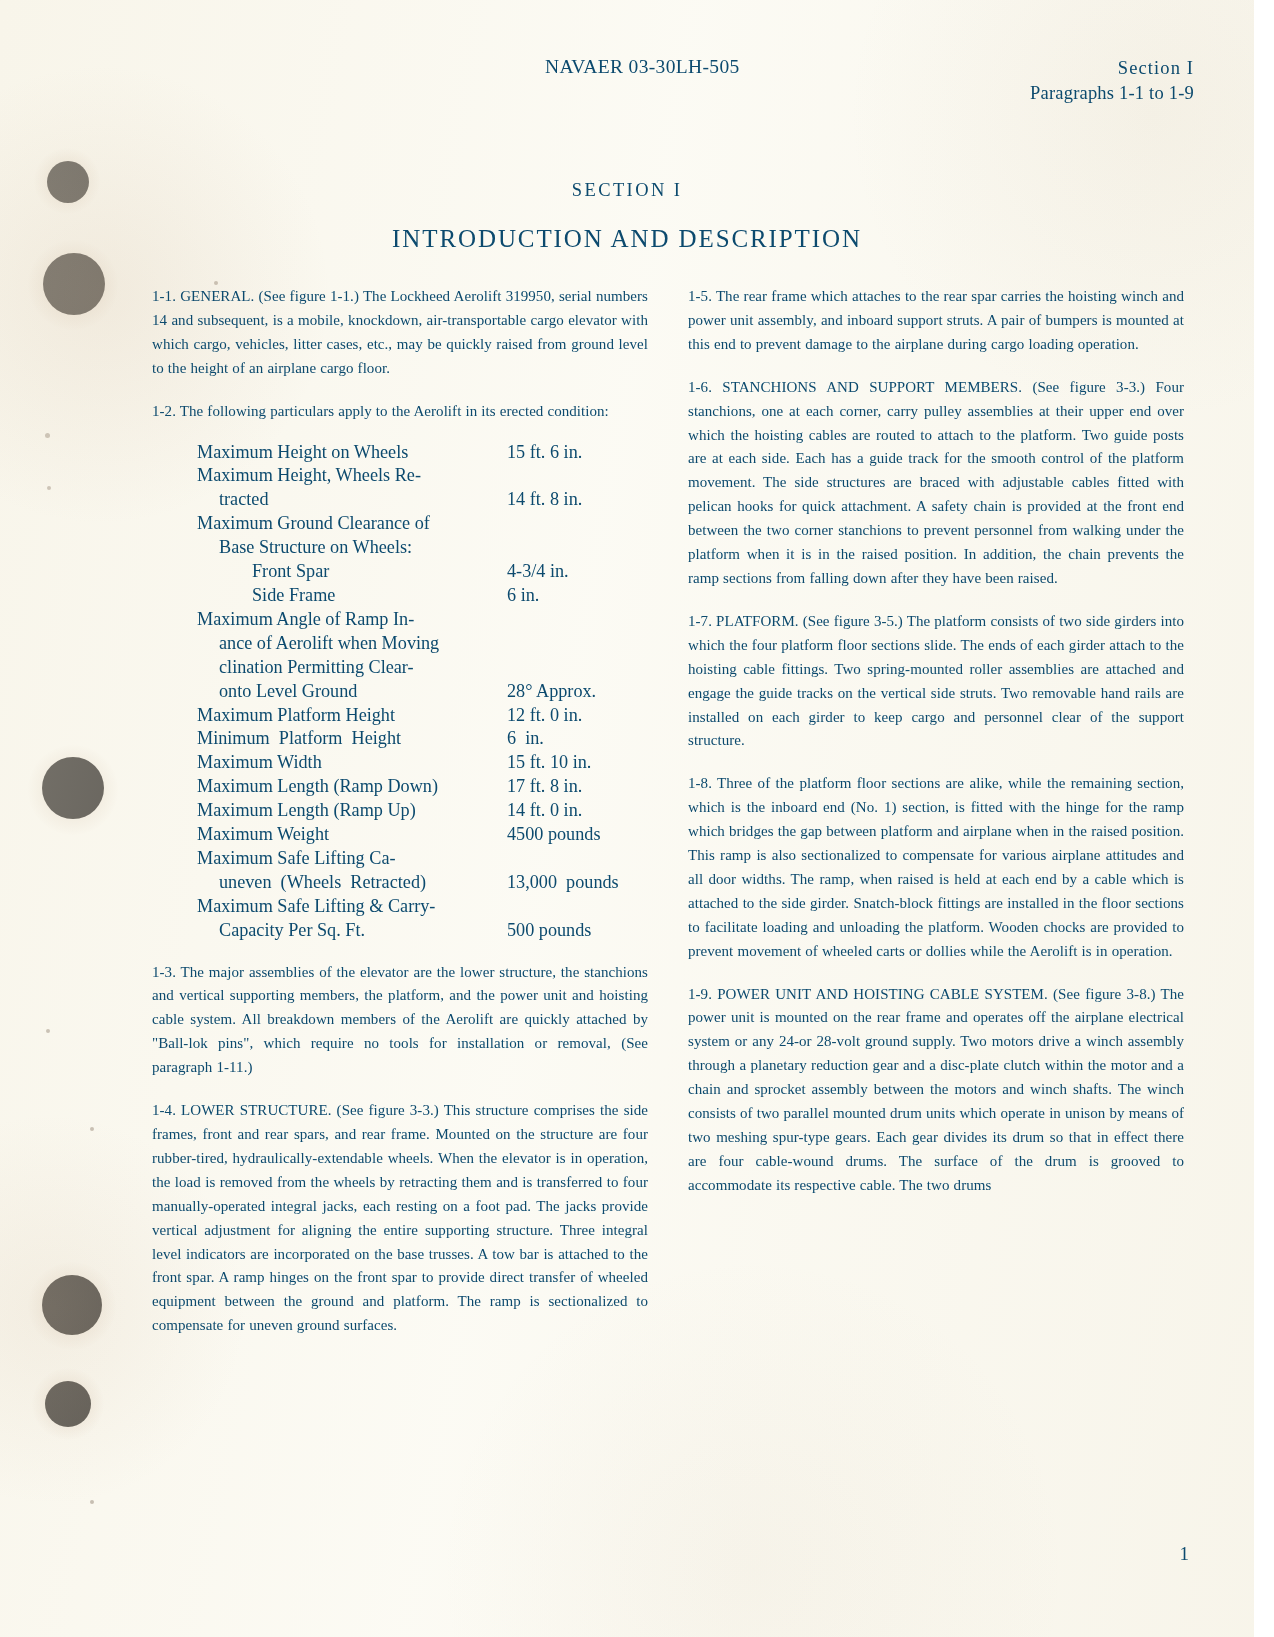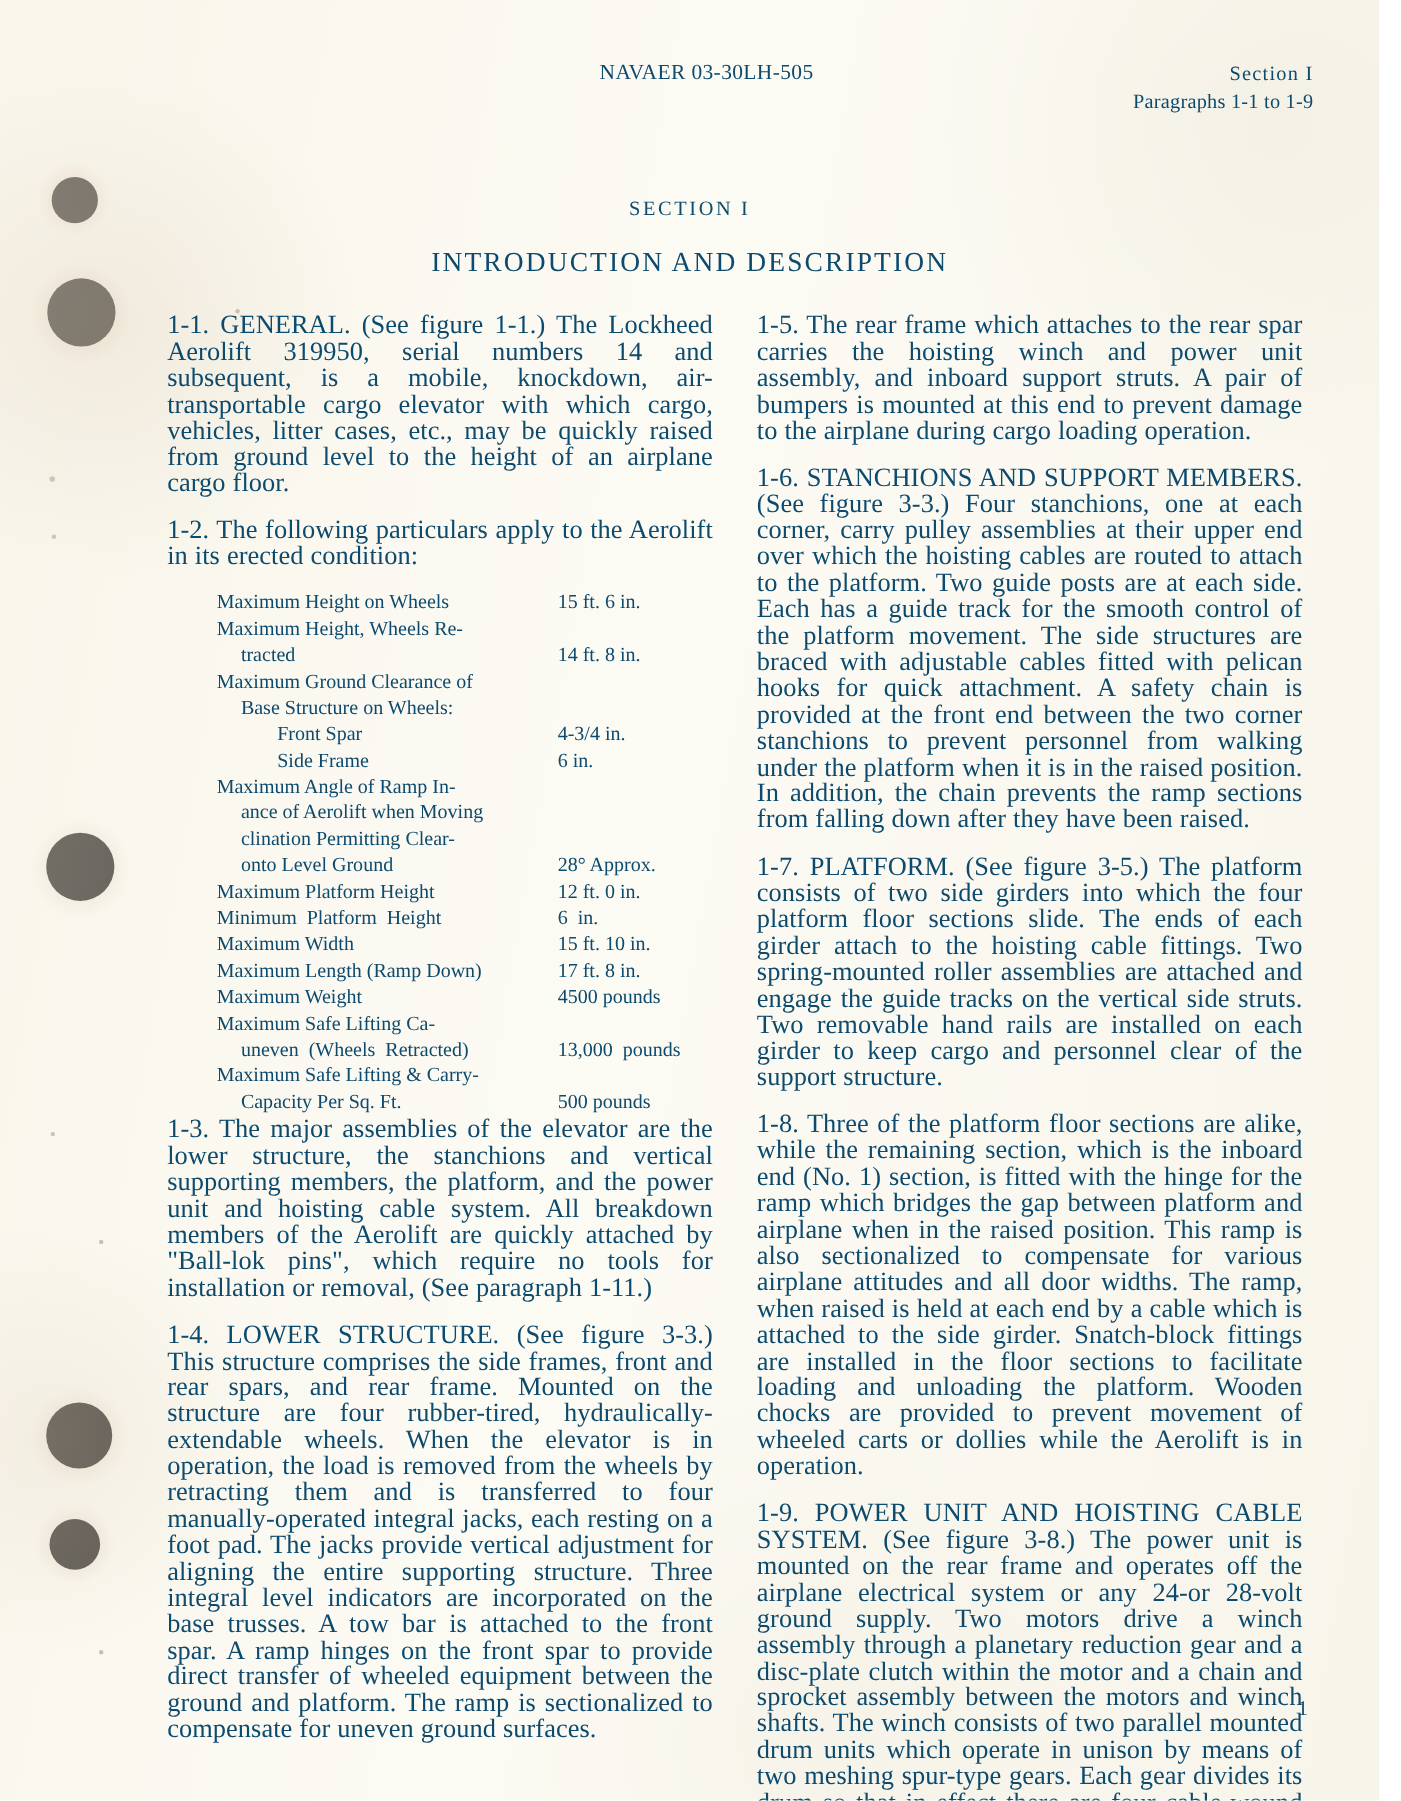--- a/index.html
+++ b/index.html
@@ -109,33 +109,33 @@
   .col {
     position: absolute;
     top: 0;
     width: 496px;
   }
   .col-left  { left: 0; }
   .col-right { left: 536px; }
 
   p.body {
     margin: 0 0 19px 0;
-    font-size: 24px;
+    font-size: 15px;
     line-height: 23.9px;
     text-align: justify;
     text-justify: inter-word;
     letter-spacing: 0.05px;
     word-spacing: 0.3px;
   }
   p.body.tight { margin-bottom: 17px; }
   p.nogap { margin-bottom: 0; }
 
   
   .spec {
-    margin: 0 0 2px 0;
+    margin: 0 0 18px 0;
     padding: 0 0 0 45px;
     font-size: 18.2px;
     line-height: 23.9px;
   }
   .spec-row {
     position: relative;
     min-height: 23.9px;
   }
   .spec-label   { display: block; white-space: pre; }
   .spec-label.i1 { padding-left: 22px; }
@@ -259,20 +259,24 @@
           </div>
           <div class="spec-row">
             <span class="spec-label">Maximum Width</span>
             <span class="spec-value">15 ft. 10 in.</span>
           </div>
           <div class="spec-row">
             <span class="spec-label">Maximum Length (Ramp Down)</span>
             <span class="spec-value">17 ft. 8 in.</span>
           </div>
           <div class="spec-row">
+            <span class="spec-label">Maximum Length (Ramp Up)</span>
+            <span class="spec-value">14 ft. 0 in.</span>
+          </div>
+          <div class="spec-row">
             <span class="spec-label">Maximum Weight</span>
             <span class="spec-value">4500 pounds</span>
           </div>
           <div class="spec-row">
             <span class="spec-label">Maximum Safe Lifting Ca-</span>
           </div>
           <div class="spec-row">
             <span class="spec-label i1">uneven  (Wheels  Retracted)</span>
             <span class="spec-value">13,000  pounds</span>
           </div>

